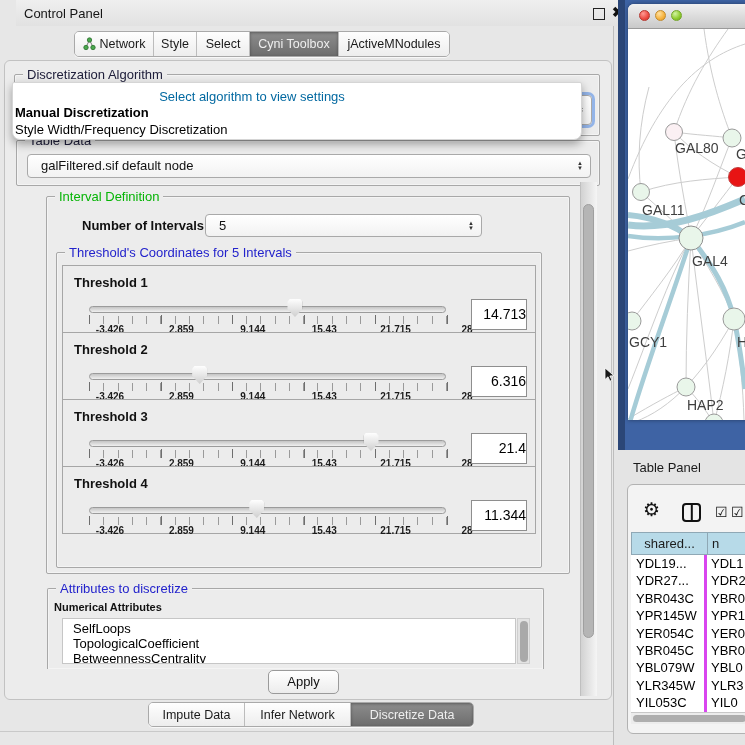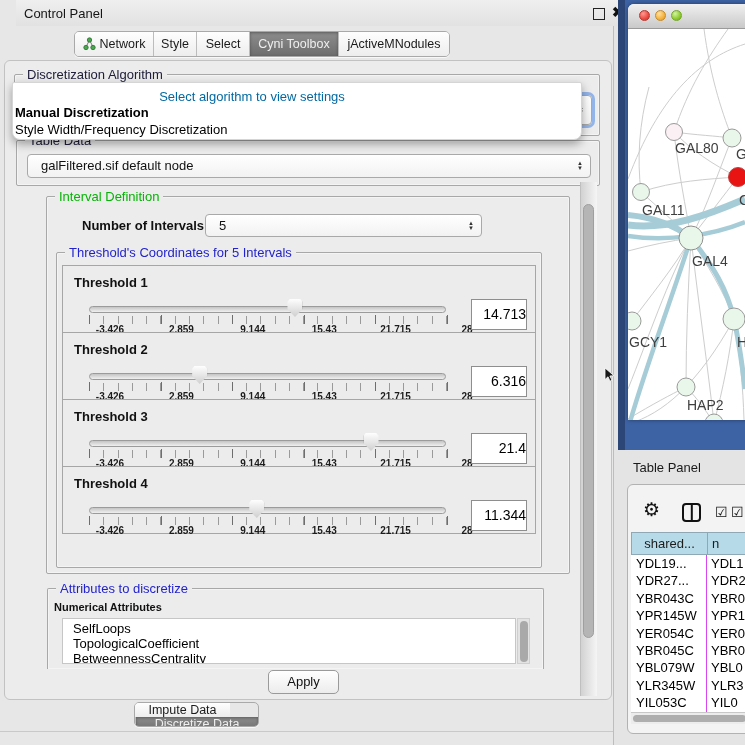--- a/index.html
+++ b/index.html
@@ -13,21 +13,21 @@
   #cp-title{position:absolute;left:8px;top:6px;font-size:13px;color:#151515;}
   #float-btn{position:absolute;left:577px;top:8px;width:10px;height:10px;border:1.6px solid #222;background:transparent;}
   #close-btn{position:absolute;left:596px;top:4px;font-size:14px;font-weight:bold;color:#111;}
 
   
   .seg-group{position:absolute;display:flex;height:24px;border:1px solid #a9a9a9;border-radius:5px;overflow:hidden;box-shadow:0 1px 0 rgba(255,255,255,.7);}
   .seg{display:flex;align-items:center;justify-content:center;font-size:12.5px;color:#1a1a1a;background:linear-gradient(#fefefe,#ededed);border-left:1px solid #bcbcbc;white-space:nowrap;}
   .seg:first-child{border-left:none;}
   .seg.sel{background:linear-gradient(#8d8d8d,#6d6d6d);color:#efefef;box-shadow:inset 0 1px 3px rgba(0,0,0,.35);}
   #top-tabs{left:74px;top:31px;}
-  #bottom-tabs{left:134px;top:702px;height:23px;flex-direction:column;}
+  #bottom-tabs{left:148px;top:702px;height:23px;}
   #bottom-tabs .seg{font-size:12.5px;}
 
   
   #main-panel{position:absolute;left:4px;top:60px;width:606px;height:638px;background:#ececec;border:1px solid #c2c2c2;border-radius:6px;}
 
   .groupbox{position:absolute;border:1px solid #a8a8a8;border-radius:2px;box-shadow:inset 0 0 0 1px rgba(255,255,255,.45);}
   .grouptitle{position:absolute;top:-8px;left:8px;background:#ececec;padding:0 4px;font-size:13px;white-space:nowrap;}
   .t-blue{color:#2323cc;}
   .t-green{color:#05b405;}
   .t-dark{color:#20203c;}
@@ -88,21 +88,21 @@
   #col-icon{position:absolute;left:682px;top:503px;width:19px;height:19px;border:2.4px solid #111;border-radius:4px;box-sizing:border-box;}
   #col-icon .bar{position:absolute;left:50%;top:0;width:2.4px;height:100%;background:#111;transform:translateX(-50%);}
   .chk{position:absolute;top:504px;font-size:14px;color:#111;}
   #tp-header{position:absolute;left:631px;top:532px;height:23px;display:flex;}
   .hcell{background:#b7dae8;border:1px solid #8fa8b5;font-size:13px;line-height:21px;text-align:center;color:#1c1c1c;box-sizing:border-box;white-space:nowrap;overflow:hidden;}
   .hc0{width:77px;}
   .hc1{width:60px;border-left:none;}
   #tp-body{position:absolute;left:631px;top:555px;width:119px;height:157px;background:#fff;overflow:hidden;}
   .trow{display:flex;height:17.4px;}
   .tcell{font-size:13px;line-height:17.4px;color:#000;white-space:nowrap;overflow:hidden;box-sizing:border-box;}
-  .tcell.c0{width:76px;padding-left:5px;border-right:1px solid #d946ef;}
+  .tcell.c0{width:76px;padding-left:5px;border-right:3px solid #d946ef;}
   .tcell.c1{padding-left:4px;width:40px;}
   #tp-hsb{position:absolute;left:631px;top:712px;width:119px;height:11px;background:#ececec;border-top:1px solid #c8c8c8;}
   #tp-hsb .th{position:absolute;left:2px;top:2px;width:113px;height:7px;border-radius:4px;background:#aeaeae;}
 
   #cursor{position:absolute;left:604px;top:368px;z-index:99;}
   #bottom-strip-line{position:absolute;left:0;top:731px;width:613px;height:1px;background:#c9c9c9;}
 </style>
 </head>
 <body>
 
@@ -292,25 +292,25 @@
     <div id="apply-btn">Apply</div>
 
     <div id="cp-vsb">
         <div class="th"></div>
       </div>
 
     <div class="seg-group" id="bottom-tabs">
       <div class="seg" style="width:95px;">
           <span>Impute Data</span>
         </div>
+      <div class="seg" style="width:105px;">
+          <span>Infer Network</span>
+        </div>
       <div class="seg sel" style="width:122px;">
           <span>Discretize Data</span>
-        </div>
-      <div class="seg" style="width:105px;">
-          <span>Infer Network</span>
         </div>
     </div>
     <div id="bottom-strip-line"></div>
   </div>
 
   <div id="net-frame">
     <div class="edge-shade"></div>
   </div>
   <div id="net-win">
     <div id="net-titlebar">

